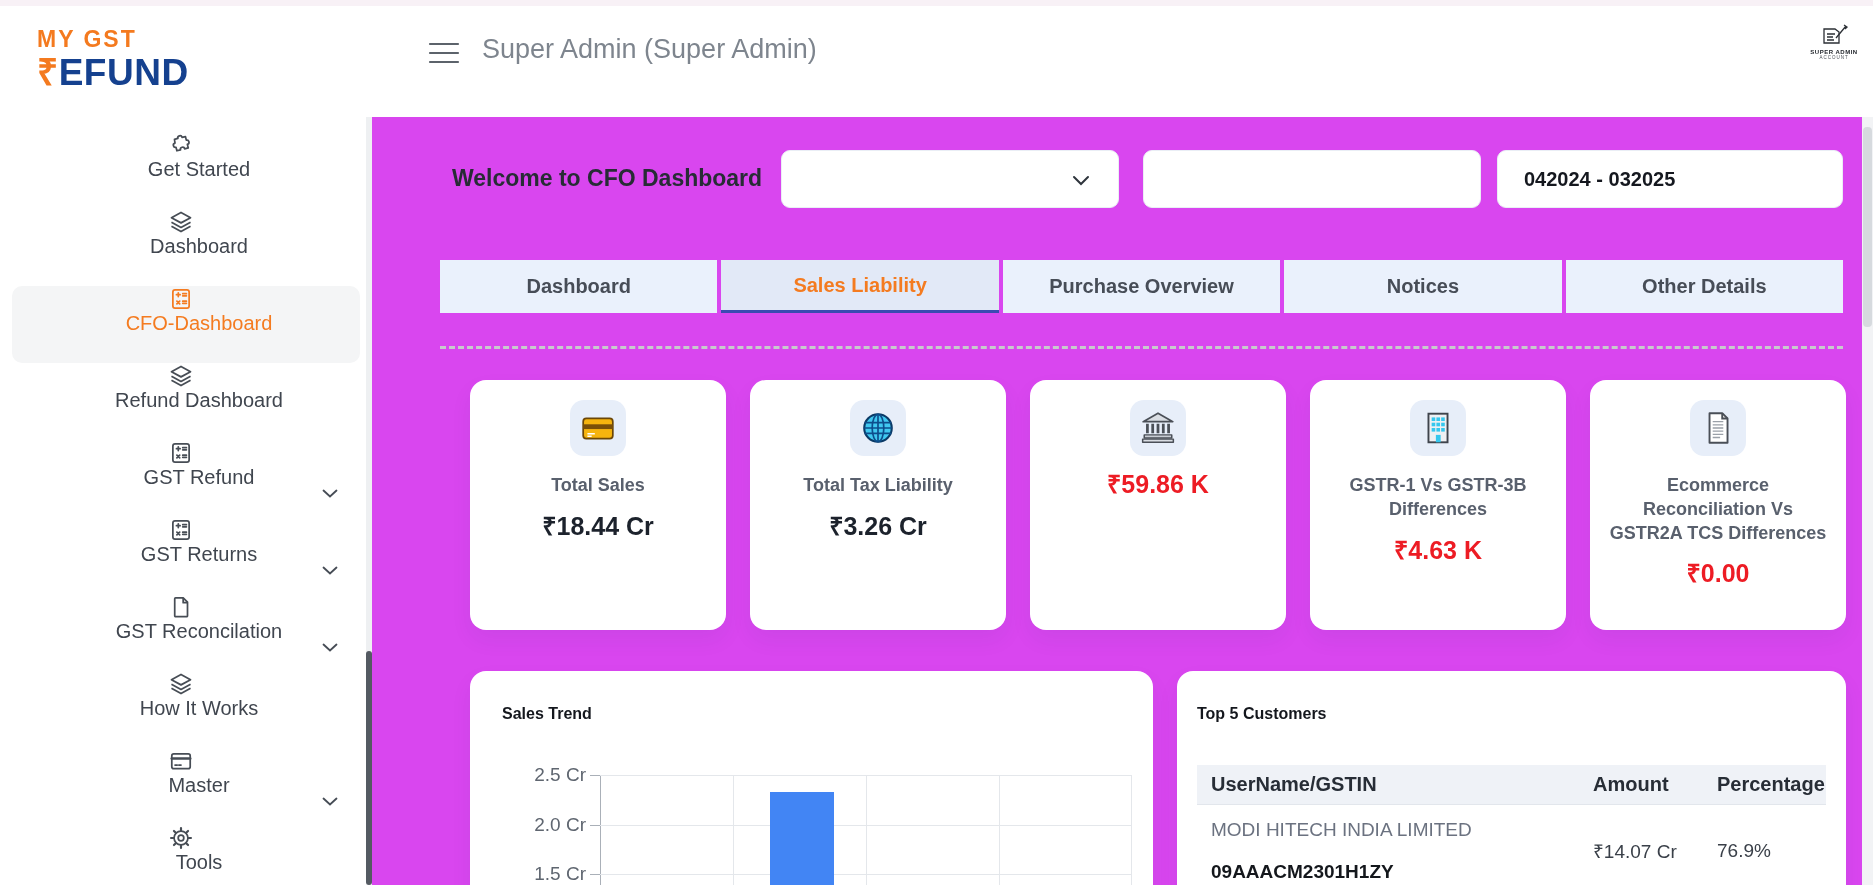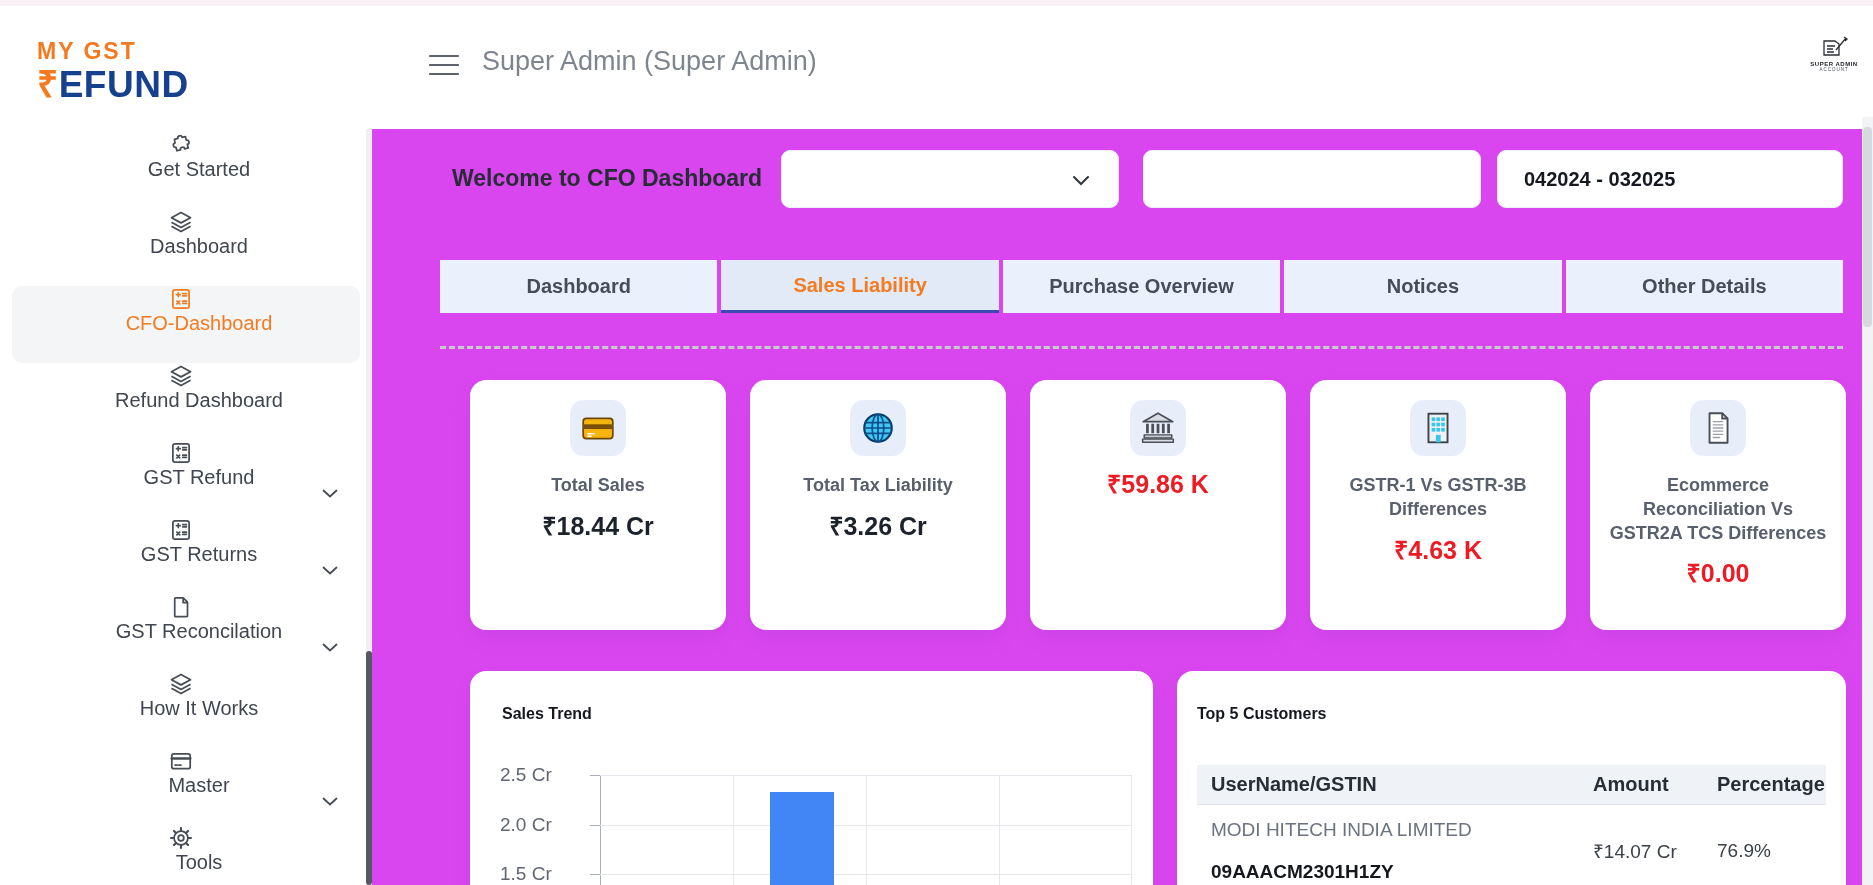--- a/index.html
+++ b/index.html
@@ -8,21 +8,21 @@
     font-family:"Liberation Sans", sans-serif;
     background:#ffffff;
     position:relative;
     overflow:hidden;
     color:#222;
   }
   
   .top-strip { position:absolute; left:0; top:0; width:1873px; height:6px; background:#f8f1f6; z-index:9; }
 
   
-  .header { position:absolute; left:0; top:12px; width:1873px; height:117px; background:#fff; z-index:5;padding-left:36px; }
+  .header { position:absolute; left:0; top:0; width:1873px; height:117px; background:#fff; z-index:5;padding-left:36px; }
   .logo { position:absolute; left:37px; top:28px; line-height:1; }
   .logo-top { color:#f47a1f; font-size:23px; font-weight:bold; letter-spacing:2px; }
   .logo-bottom { font-size:37px; font-weight:bold; color:#15418f; margin-top:3px; letter-spacing:0.5px; }
   .logo-bottom .rupee { color:#f47a1f; }
   .hamburger { position:absolute; left:427px; top:40px; width:34px; height:26px; cursor:pointer; }
   .header-title { position:absolute; left:482px; top:34px; font-size:27px; color:#7e858e; }
   .badge { position:absolute; left:1808px; top:24px; width:52px; text-align:center; cursor:pointer; }
   .badge-t1 { font-size:6px; font-weight:bold; color:#23272d; letter-spacing:0.5px; margin-top:1px; }
   .badge-t2 { font-size:4.5px; color:#4a4f57; letter-spacing:1px; }
 
@@ -76,21 +76,21 @@
 
   
   .panel { position:absolute; top:554px; background:#fff; border-radius:16px; box-shadow:0 10px 22px rgba(21,52,98,0.06); }
   .panel.sales { left:98px; width:683px; height:340px; }
   .panel.customers { left:805px; width:669px; height:340px; }
   .panel-title { position:absolute; font-size:16px; font-weight:bold; color:#14171d; top:34px; }
   .panel.sales .panel-title { left:32px; }
   .panel.customers .panel-title { left:20px; }
 
   
-  .ytick { position:absolute; left:30px; width:86px; font-size:19px; color:#5f6670; }
+  .ytick { position:absolute; left:30px; width:86px; text-align:right; font-size:19px; color:#5f6670; }
   .plot { position:absolute; left:130px; top:104px; width:532px; height:236px; }
   .vgrid { position:absolute; top:0; bottom:0; width:1px; background:#e4e7eb; }
   .vgrid.axis { background:#aab0b8; }
   .hgrid { position:absolute; left:0; right:0; height:1px; background:#e4e7eb; }
   .tickmark { position:absolute; left:-10px; width:10px; height:1px; background:#aab0b8; }
   .bar { position:absolute; left:170px; width:64px; bottom:0; background:#4285f4; }
 
   
   .tbl { position:absolute; left:20px; top:94px; width:629px; }
   .trow { display:flex; align-items:center; padding-left:14px; }

